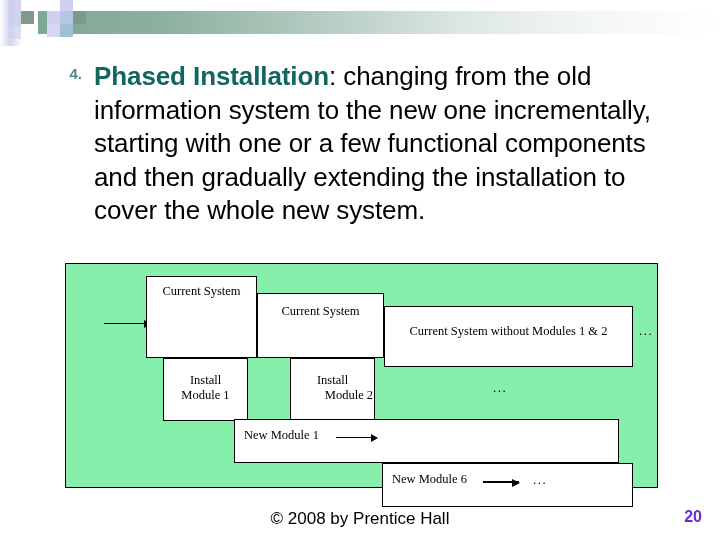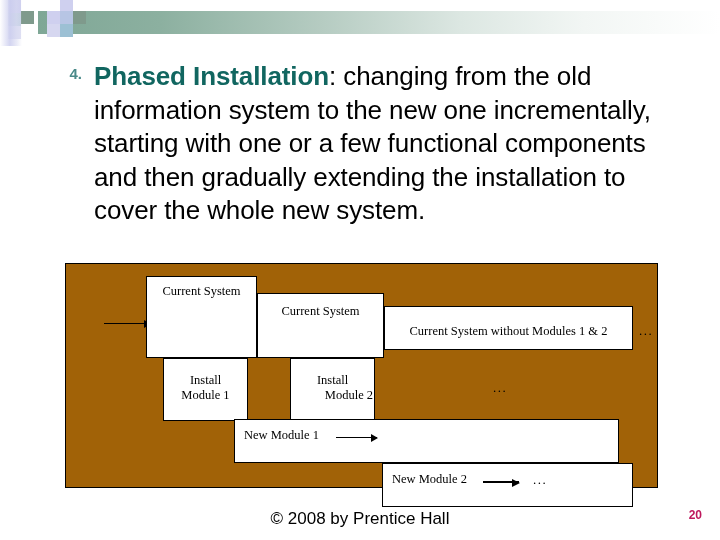--- a/index.html
+++ b/index.html
@@ -72,21 +72,21 @@
   #term {
     font-weight: bold;
     color: #116660;
   }
 
   
   #diagram {
     position: absolute;
     left: 65px; top: 263px;
     width: 593px; height: 225px;
-    background: #a16207;
+    background: #86efac;
     border: 1.4px solid #000000;
     box-sizing: border-box;
     font-family: "Liberation Serif", serif;
   }
   .dbox {
     position: absolute;
     background: #ffffff;
     border: 1.3px solid #000000;
     box-sizing: border-box;
     font-family: "Liberation Serif", serif;
@@ -135,23 +135,23 @@
     position: absolute;
     left: 0; top: 509px;
     width: 720px;
     text-align: center;
     font-size: 17px;
     color: #000;
   }
   #page-number {
     position: absolute;
     right: 18px; top: 508px;
-    font-size: 12px;
+    font-size: 16px;
     font-weight: bold;
-    color: #be185d;
+    color: #6d28d9;
   }
 </style>
 </head>
 <body>
 
 <div id="header-band">
   <div class="grad-bar"></div>
 
   <div class="sq" style="left:8px;  top:0px;  width:13px; height:13px; background:#cfd0ef;"></div>
   <div class="sq" style="left:8px;  top:13px; width:13px; height:13px; background:#c8d3e6;"></div>
@@ -180,21 +180,21 @@
   <div class="arrow" style="left:38px; top:59px; width:46px;"></div>
 
   <div class="dbox" style="left:80px; top:12px; width:111px; height:82px;">
     <div class="lbl" style="top:7px;">Current System</div>
   </div>
 
   <div class="dbox" style="left:191px; top:29px; width:127px; height:65px;">
     <div class="lbl" style="top:10px;">Current System</div>
   </div>
 
-  <div class="dbox" style="left:318px; top:42px; width:249px; height:44px;">
+  <div class="dbox" style="left:318px; top:42px; width:249px; height:61px;">
     <div class="lbl" style="top:17px;">Current System without Modules 1 &amp; 2</div>
   </div>
 
   <div class="ellipsis" style="left:573px; top:59px;">...</div>
 
   <div class="dbox" style="left:97px; top:94px; width:85px; height:63px;">
     <div class="lbl" style="top:14px;">Install</div>
     <div class="lbl" style="top:29px;">Module 1</div>
   </div>
 
@@ -204,21 +204,21 @@
   </div>
 
   <div class="ellipsis" style="left:427px; top:116px;">...</div>
 
   <div class="dbox" style="left:168px; top:155px; width:385px; height:44px;padding-left:41px;">
     <div class="lbl-left" style="top:8px;">New Module 1</div>
     <div class="arrow" style="left:101px; top:17px; width:41px;"></div>
   </div>
 
   <div class="dbox" style="left:316px; top:199px; width:251px; height:44px;">
-    <div class="lbl-left" style="top:8px;">New Module 2</div>
+    <div class="lbl-left" style="top:8px;">New Module 6</div>
     <div class="arrow thick" style="left:100px; top:17px; width:36px;"></div>
     <div class="ellipsis" style="left:150px; top:8px;">...</div>
   </div>
 
 </div>
 
 <div id="footer-copy">© 2008 by Prentice Hall</div>
 <div id="page-number">20</div>
 
 </body></html>

